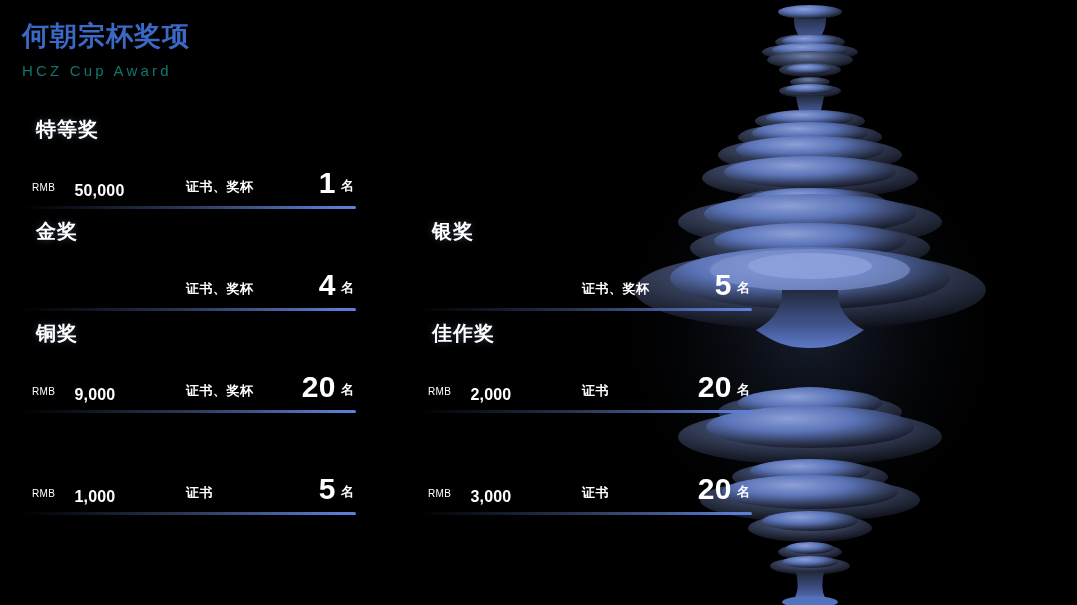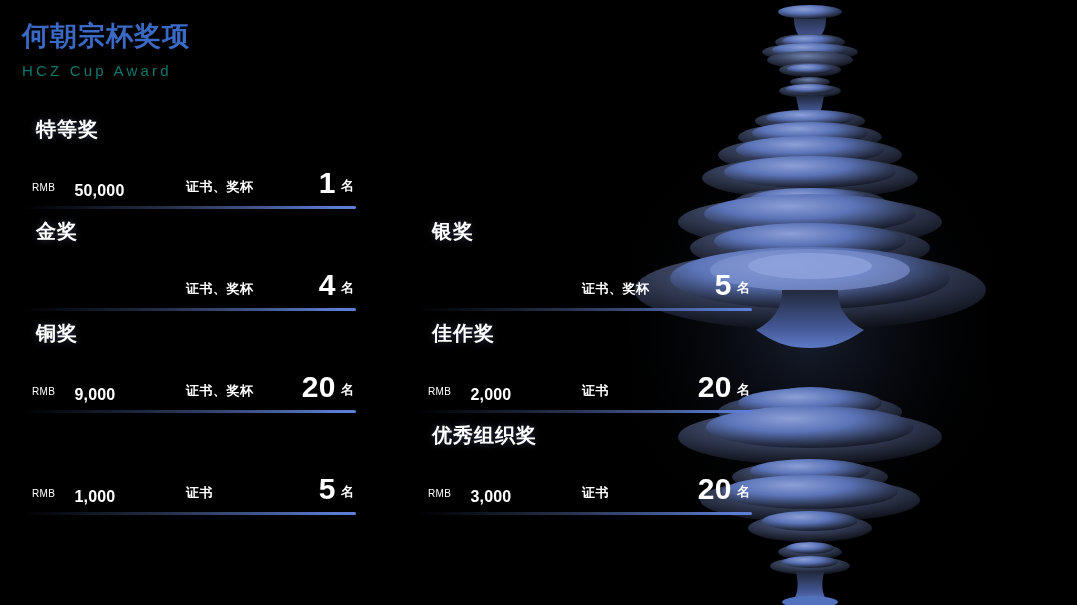--- a/index.html
+++ b/index.html
@@ -328,21 +328,20 @@
         </div>
         <div class="prize">证书</div>
         <div class="count">
           <span class="num">20</span><span class="unit">名</span>
         </div>
       </div>
       <div class="rule"></div>
     </div>
 
     <div class="award">
-      <div class="award-name">优秀组织奖</div>
       <div class="award-row">
         <div class="money">
           <span class="cur">RMB</span><span class="amt">3,000</span>
         </div>
         <div class="prize">证书</div>
         <div class="count">
           <span class="num">20</span><span class="unit">名</span>
         </div>
       </div>
       <div class="rule"></div>

